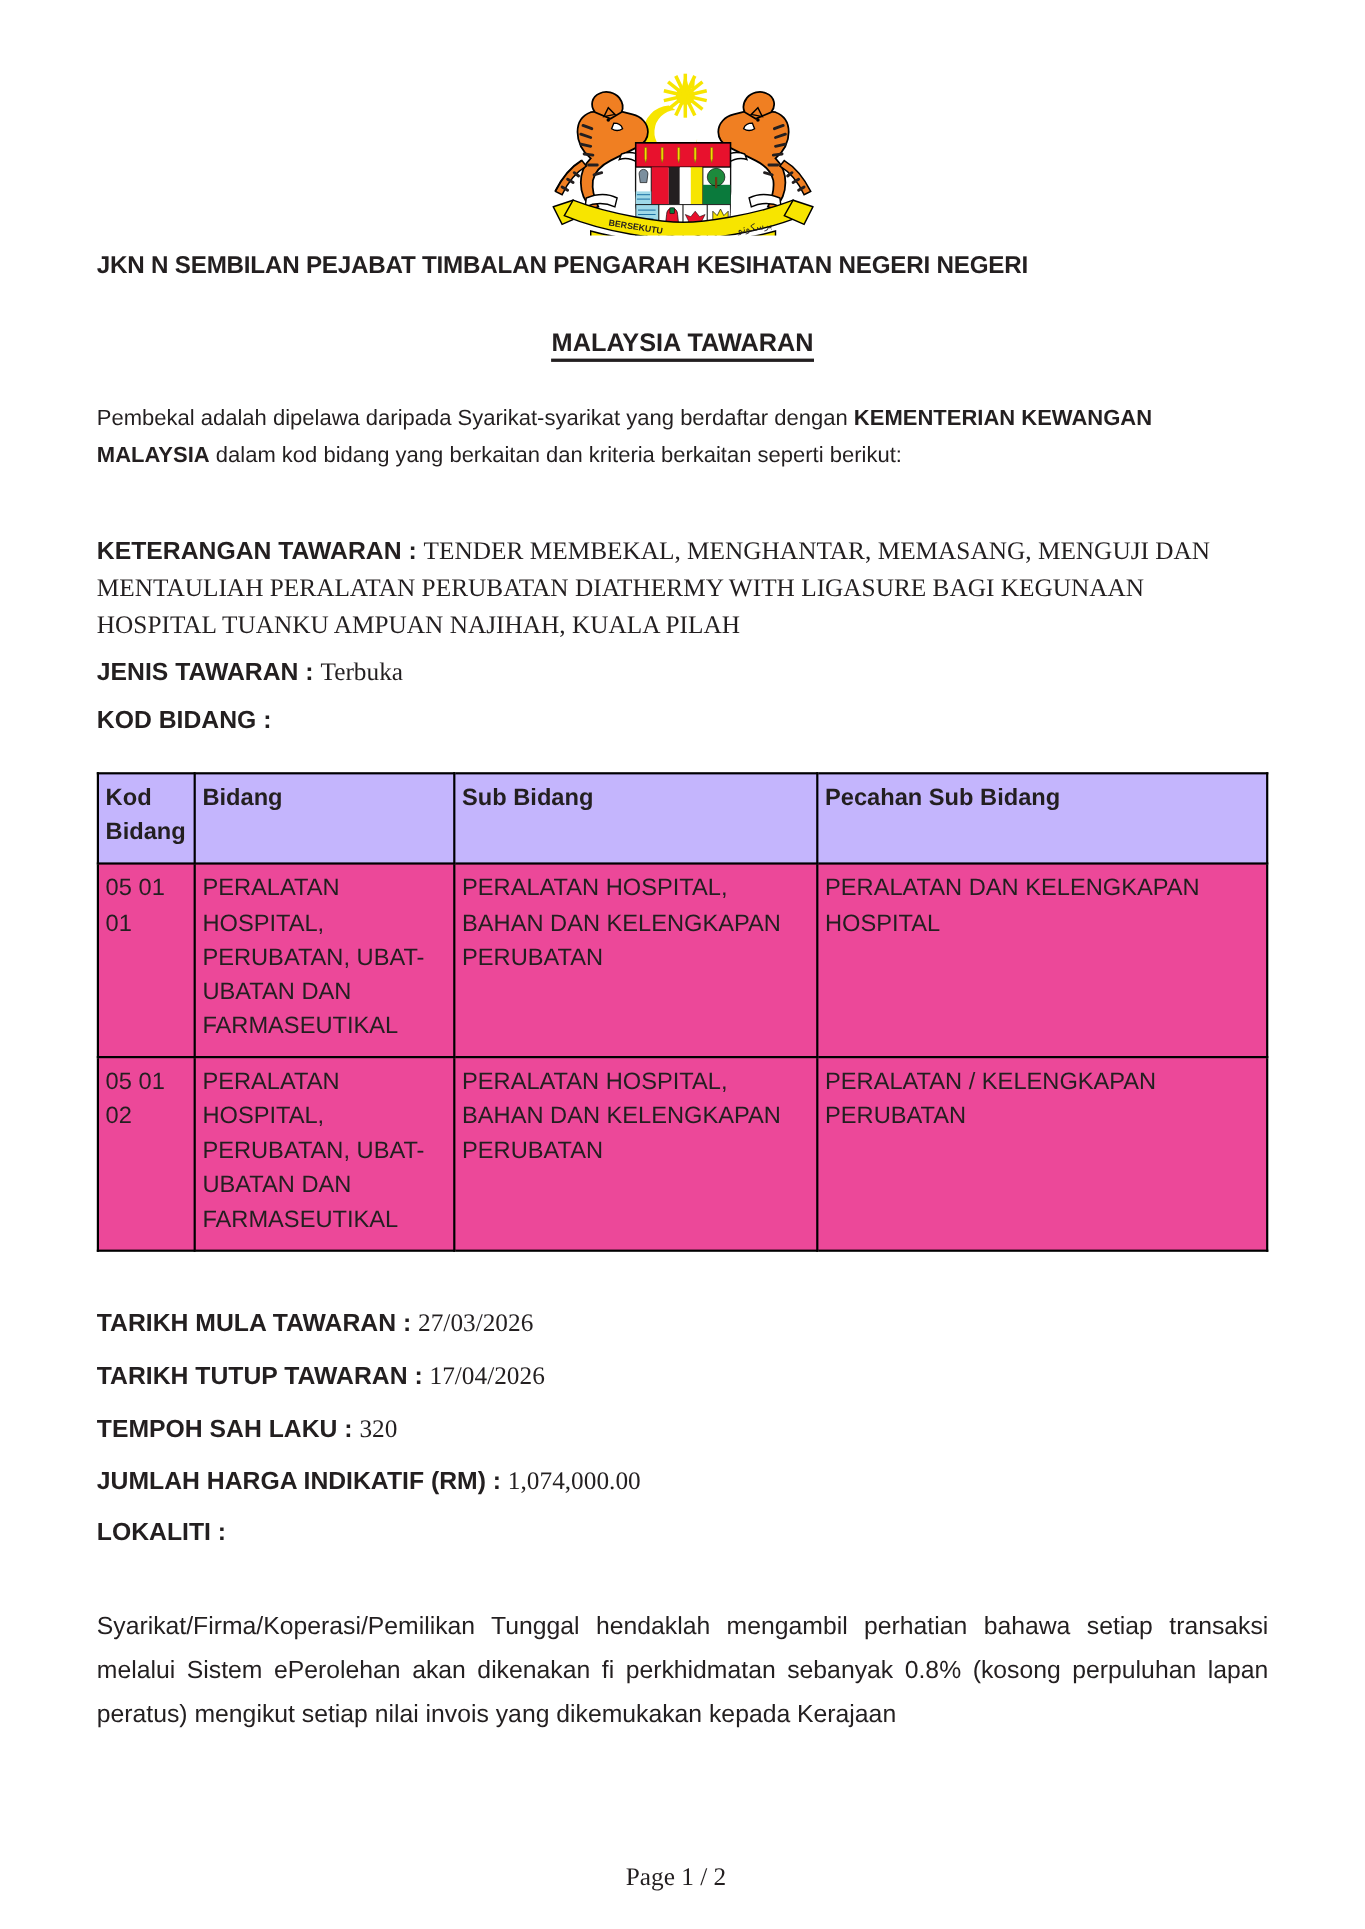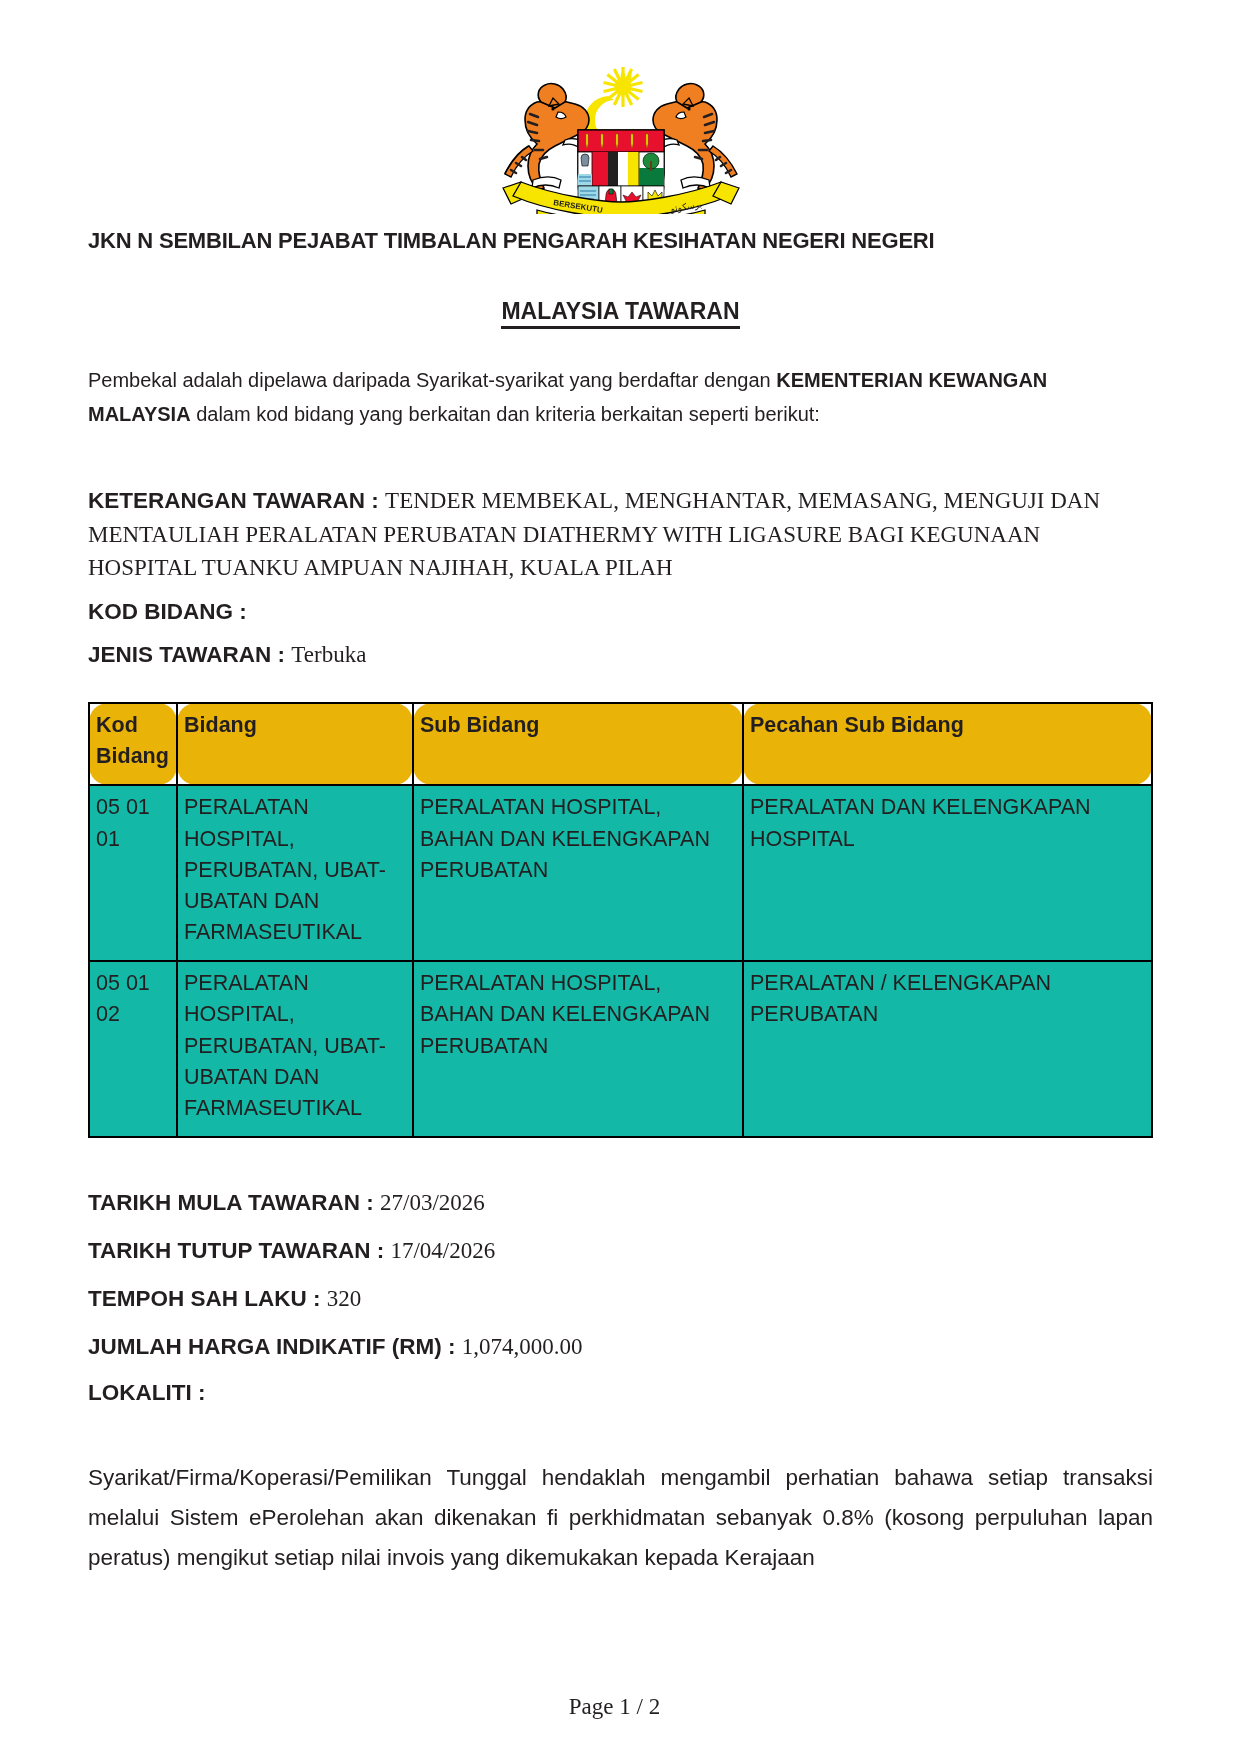--- a/index.html
+++ b/index.html
@@ -94,26 +94,25 @@
   table.kod-table th,
   table.kod-table td {
     border: 2px solid #000000;
     vertical-align: top;
     padding: 6px 5px 12px 6px;
     font-size: 21.5px;
     line-height: 1.45;
     text-align: left;
   }
   table.kod-table th {
-    background: #eab308;
+    background: #c4b5fd;
     font-weight: bold;
-    border-radius: 19px;
   }
   table.kod-table td {
-    background: #14b8a6;
+    background: #ec4899;
     font-weight: normal;
   }
   col.c1 { width: 88px; }
   col.c2 { width: 236px; }
   col.c3 { width: 330px; }
   col.c4 { width: 409px; }
 
   
   .details { margin-top: 48px; }
   .details .field { margin-bottom: 14px; }
@@ -295,26 +294,26 @@
   <div class="doc-title">
     <span>MALAYSIA TAWARAN</span>
   </div>
 
   <p class="intro"><span>Pembekal adalah dipelawa daripada Syarikat-syarikat yang berdaftar dengan </span><b>KEMENTERIAN KEWANGAN MALAYSIA</b><span> dalam kod bidang yang berkaitan dan kriteria berkaitan seperti berikut:</span></p>
 
   <div class="field keterangan">
     <span class="lbl">KETERANGAN TAWARAN : </span><span class="val">TENDER MEMBEKAL, MENGHANTAR, MEMASANG, MENGUJI DAN MENTAULIAH PERALATAN PERUBATAN DIATHERMY WITH LIGASURE BAGI KEGUNAAN HOSPITAL TUANKU AMPUAN NAJIHAH, KUALA PILAH</span>
   </div>
 
+  <div class="field jenis">
+    <span class="lbl">JENIS TAWARAN : </span><span class="val">Terbuka</span>
+  </div>
+
   <div class="field kod">
     <span class="lbl">KOD BIDANG :</span>
-  </div>
-
-  <div class="field jenis">
-    <span class="lbl">JENIS TAWARAN : </span><span class="val">Terbuka</span>
   </div>
 
   <table class="kod-table">
     <colgroup>
       <col class="c1">
         <col class="c2">
         <col class="c3">
         <col class="c4">
     </colgroup>
     <thead>

